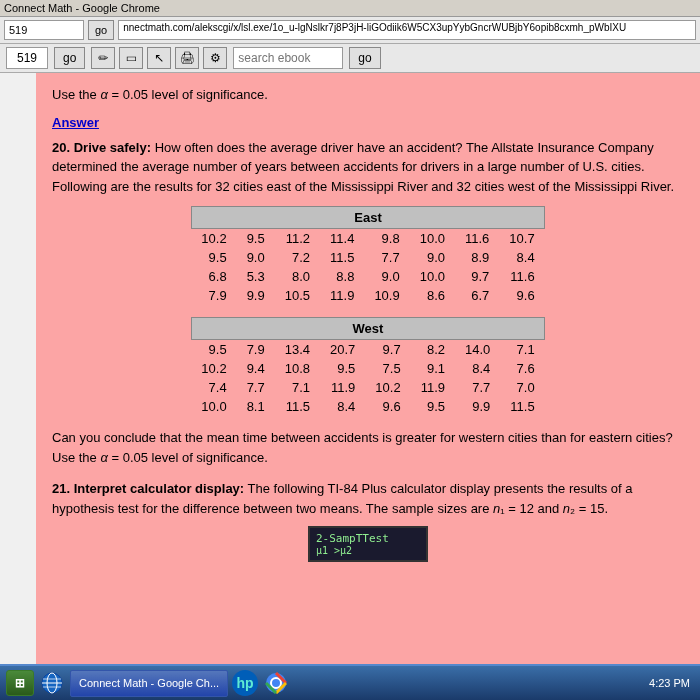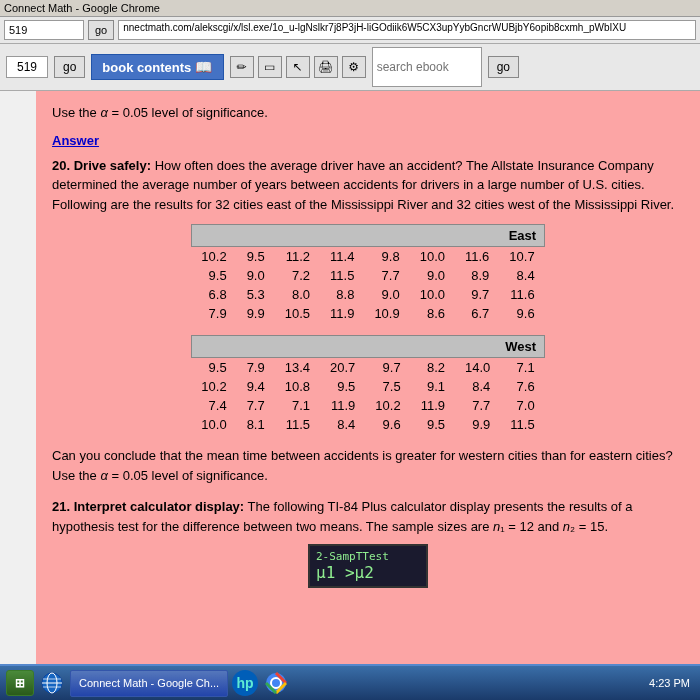--- a/index.html
+++ b/index.html
@@ -112,21 +112,21 @@
       justify-content: center;
       cursor: pointer;
       font-size: 12px;
     }
     .search-ebook-input {
       background: white;
       border: 1px solid #999;
       padding: 1px 4px;
       font-size: 12px;
       width: 110px;
-      height: 40px;
+      height: 22px;
       color: #aaa;
     }
     .search-go-btn {
       background: #e0e0e0;
       border: 1px solid #888;
       padding: 1px 8px;
       font-size: 12px;
       height: 22px;
       cursor: pointer;
     }
@@ -159,21 +159,21 @@
     }
 
     
     .data-table {
       border-collapse: collapse;
       margin: 8px auto;
       font-size: 13px;
     }
     .data-table th {
       background: #c0c0c0;
-      text-align: right;
+      text-align: center;
       padding: 3px 8px;
       border: 1px solid #888;
       font-weight: normal;
     }
     .data-table td {
       text-align: right;
       padding: 2px 10px;
       border: none;
     }
     .data-table tr:first-child th {
@@ -209,21 +209,21 @@
       width: 120px;
       padding: 4px 6px;
       margin: 8px auto;
     }
     .calc-display .calc-title {
       color: #90ee90;
       font-size: 11px;
     }
     .calc-display .calc-line {
       color: #90ee90;
-      font-size: 16px;
+      font-size: 10px;
     }
 
     
     .taskbar {
       position: fixed;
       bottom: 0;
       left: 0;
       width: 700px;
       height: 36px;
       background: linear-gradient(to bottom, #3a6ea8, #1a3a6a);
@@ -283,24 +283,20 @@
 
 <div class="address-bar">
   <input class="address-input" type="text" value="519" style="">
   <button class="address-go-btn">go</button>
   <div class="address-url">nnectmath.com/alekscgi/x/lsl.exe/1o_u-lgNslkr7j8P3jH-liGOdiik6W5CX3upYybGncrWUBjbY6opib8cxmh_pWbIXU</div>
 </div>
 
 <div class="toolbar">
   <input class="toolbar-page-input" type="text" value="519" style="">
   <button class="toolbar-go-btn">go</button>
-  <button class="book-contents-btn">
-    <span>book contents</span>
-    <span style="font-size:14px;">📖</span>
-  </button>
   <div class="toolbar-icons">
     <button class="toolbar-icon-btn" title="pencil">✏</button>
     <button class="toolbar-icon-btn" title="rectangle">▭</button>
     <button class="toolbar-icon-btn" title="cursor">↖</button>
     <button class="toolbar-icon-btn" title="printer">🖨</button>
     <button class="toolbar-icon-btn" title="settings">⚙</button>
   </div>
   <input class="search-ebook-input" type="text" placeholder="search ebook" style="">
   <button class="search-go-btn">go</button>
 </div>

